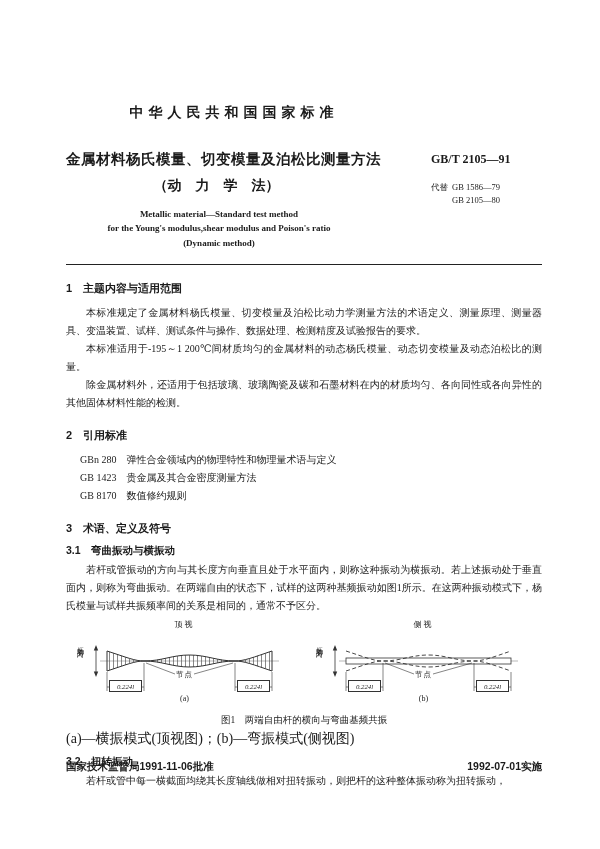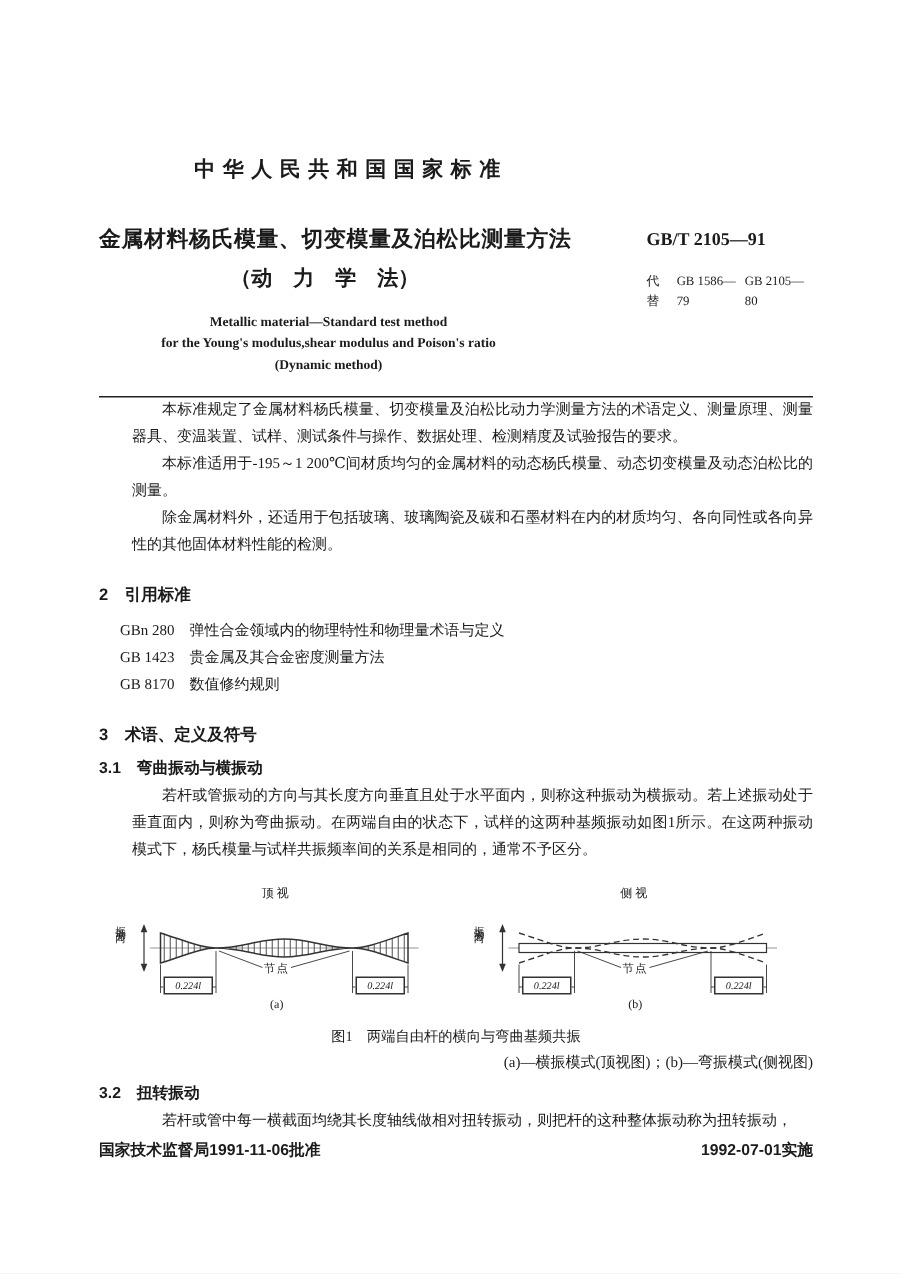--- a/index.html
+++ b/index.html
@@ -14,45 +14,45 @@
   .title-row { display:flex; }
   .title-left { flex:1; min-width:0; }
   .doc-title { font-size:14.5px; font-weight:bold; white-space:nowrap; letter-spacing:0.5px;
                font-family:"Liberation Sans","DejaVu Sans",sans-serif; }
   .doc-subtitle { text-align:center; padding-right:30px; font-size:14px; font-weight:bold; margin-top:8px;
                   font-family:"Liberation Sans","DejaVu Sans",sans-serif; }
   .en-title { text-align:center; padding-right:25px; font-size:9px; font-weight:bold; line-height:1.6; margin-top:12px; }
   .title-right { width:145px; flex:none; padding-left:34px; padding-top:2px; }
   .std-no { font-size:12px; font-weight:bold; white-space:nowrap; }
   .replaces { display:flex; gap:4px; font-size:8.5px; margin-top:14px; line-height:1.55; }
-  .rep-nums { display:flex; flex-direction:row; }
+  .rep-nums { display:flex; flex-direction:column; }
 
   .rule { border:none; border-top:1.5px solid #222; margin-top:14px; }
 
   .sec-h { font-size:11px; font-weight:bold; margin:16px 0 8px;
            font-family:"Liberation Sans","DejaVu Sans",sans-serif; }
   .sub-h { font-size:10.5px; font-weight:bold; margin:7px 0 3px;
            font-family:"Liberation Sans","DejaVu Sans",sans-serif; }
-  .para { font-size:10px; line-height:1.8; text-indent:2em; text-align:justify;margin-left:22px; }
+  .para { font-size:10px; line-height:1.8; text-indent:2em; text-align:justify; }
   .ref-item { font-size:10px; line-height:1.8; padding-left:14px; }
 
-  .figure { margin-top:16px; display:flex; flex-wrap:wrap; justify-content:center; column-gap:14px; }
+  .figure { margin-top:6px; display:flex; flex-wrap:wrap; justify-content:center; column-gap:14px; }
   .subfig { position:relative; width:225px; height:88px; flex:none; }
   .fig-svg { position:absolute; left:0; top:0; width:225px; height:88px; }
   .view-label { position:absolute; top:-2px; left:0; right:0; text-align:center; font-size:8px; letter-spacing:2px; }
   .dir-label { position:absolute; left:3px; top:20px; writing-mode:vertical-rl; text-orientation:upright;
                font-size:7px; letter-spacing:1.5px; }
   .node-label { position:absolute; top:49px; left:0; right:0; text-align:center; font-size:7.5px; letter-spacing:1px; }
   .dim-box { position:absolute; top:59px; width:33px; height:12px; border:1px solid #333; background:#fff;
              font-size:6.8px; line-height:11px; text-align:center; font-style:italic; }
   .dim-left { left:37px; }
   .dim-right { left:165px; }
   .fig-tag { position:absolute; top:73px; left:0; right:0; text-align:center; font-size:8px; }
   .fig-caption { width:100%; text-align:center; font-size:9.5px; margin-top:5px; }
-  .fig-subcaption { width:100%; text-align:right; font-size:10px; margin-top:3px; }
+  .fig-subcaption { width:100%; text-align:left; font-size:14px; margin-top:3px; }
 
   .footer { position:absolute; left:66px; right:58px; top:760px; display:flex;
             justify-content:space-between; font-size:10.5px; font-weight:bold;
             font-family:"Liberation Sans","DejaVu Sans",sans-serif; }
 </style>
 </head>
 <body>
 
 <div class="page">
 
@@ -76,20 +76,21 @@
           <span>GB 1586—79</span>
           <span>GB 2105—80</span>
         </span>
       </div>
     </div>
   </div>
 
   <hr class="rule">
 
   <section>
+    <h2 class="sec-h">1　主题内容与适用范围</h2>
     <p class="para">本标准规定了金属材料杨氏模量、切变模量及泊松比动力学测量方法的术语定义、测量原理、测量器具、变温装置、试样、测试条件与操作、数据处理、检测精度及试验报告的要求。</p>
     <p class="para">本标准适用于-195～1 200℃间材质均匀的金属材料的动态杨氏模量、动态切变模量及动态泊松比的测量。</p>
     <p class="para">除金属材料外，还适用于包括玻璃、玻璃陶瓷及碳和石墨材料在内的材质均匀、各向同性或各向异性的其他固体材料性能的检测。</p>
   </section>
 
   <section>
     <h2 class="sec-h">2　引用标准</h2>
     <p class="ref-item">GBn 280　弹性合金领域内的物理特性和物理量术语与定义</p>
     <p class="ref-item">GB 1423　贵金属及其合金密度测量方法</p>
     <p class="ref-item">GB 8170　数值修约规则</p>

